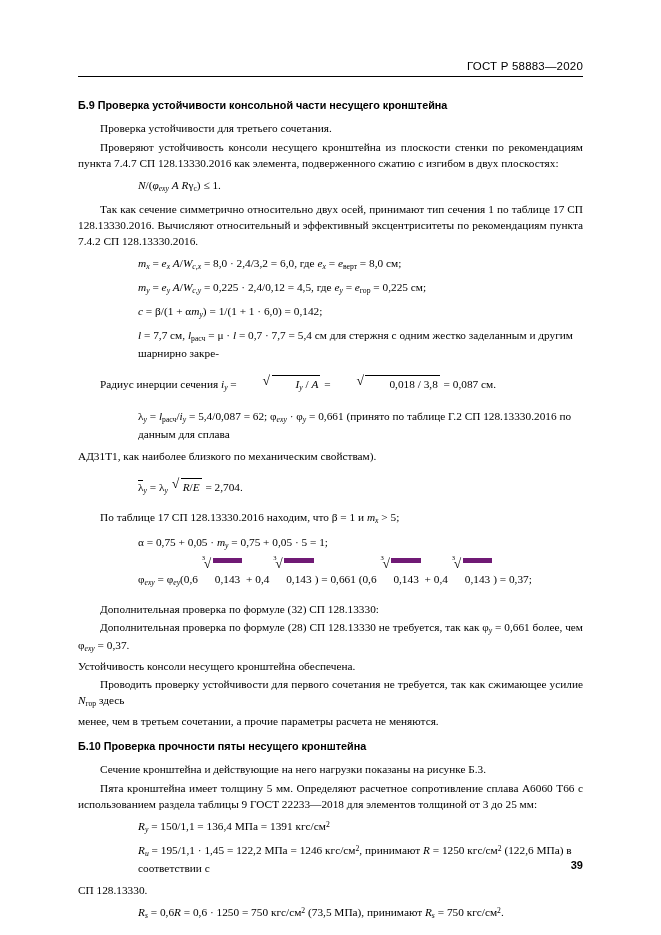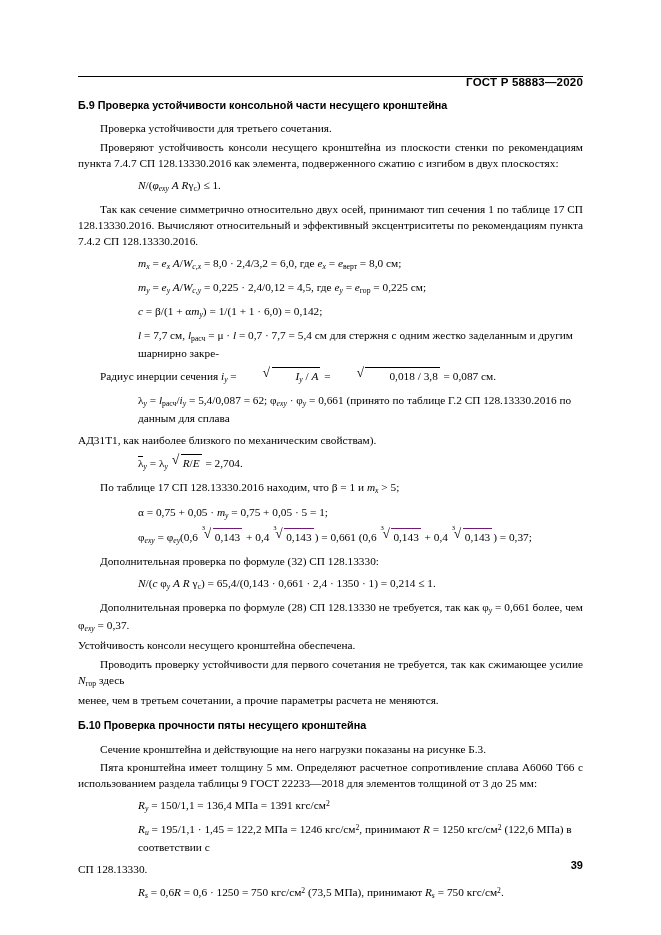--- a/index.html
+++ b/index.html
@@ -17,25 +17,25 @@
   }
   .page {
     position: relative;
     width: 661px;
     height: 935px;
     box-sizing: border-box;
     padding: 0;
   }
   .header {
     position: absolute;
-    top: 76px;
+    top: 60px;
     right: 78px;
     font-family: "Liberation Sans", sans-serif;
     font-size: 11.5px;
-    font-weight: bold;
+    font-weight: normal;
     letter-spacing: 0.2px;
   }
   .header-rule {
     position: absolute;
     top: 76px;
     left: 78px;
     right: 78px;
     height: 1px;
     background: #000000;
   }
@@ -76,21 +76,21 @@
     vertical-align: -0.28em;
   }
   sup {
     font-size: 0.68em;
     vertical-align: 0.45em;
   }
   .sqrt {
     display: inline-block;
     position: relative;
     padding-left: 9px;
-    margin: 0 1px;
+    margin: 8px 1px;
   }
   .sqrt::before {
     content: "√";
     position: absolute;
     left: 0;
     top: -0.07em;
     font-size: 1.22em;
     line-height: 1;
   }
   .sqrt > .rad {
@@ -115,22 +115,22 @@
   .cbrt::after {
     content: "3";
     position: absolute;
     left: 0px;
     top: -0.42em;
     font-size: 0.58em;
     line-height: 1;
   }
   .cbrt > .rad {
     display: inline-block;
-    border-top: 1px solid #701a75;
-    padding: 0 2px;
+    border-top: 5px solid #701a75;
+    padding: 8px 2px;
   }
   .ovl {
     display: inline-block;
     border-top: 1px solid #000;
     padding-top: 0px;
     line-height: 1.1;
   }
   .pagenum {
     position: absolute;
     right: 78px;
@@ -198,23 +198,20 @@
       α = 0,75 + 0,05 · <i>m<sub>y</sub></i> = 0,75 + 0,05 · 5 = 1;
     </p>
 
     <p class="eq-center">
       φ<sub><i>exy</i></sub> = φ<sub><i>ey</i></sub>(0,6 <span class="cbrt"><span class="rad">0,143</span></span> + 0,4 <span class="cbrt"><span class="rad">0,143</span></span>) = 0,661 (0,6 <span class="cbrt"><span class="rad">0,143</span></span> + 0,4 <span class="cbrt"><span class="rad">0,143</span></span>) = 0,37;
     </p>
 
 
     <p>Дополнительная проверка по формуле (32) СП 128.13330:</p>
 
-    <p class="eq-center">
-      <i>N</i>/(<i>c</i> φ<sub><i>y</i></sub> <i>A</i> <i>R</i> γ<sub>c</sub>) = 65,4/(0,143 · 0,661 · 2,4 · 1350 · 1) = 0,214 ≤ 1.
-    </p>
 
     <p>
       Дополнительная проверка по формуле (28) СП 128.13330 не требуется, так как φ<sub><i>y</i></sub> = 0,661 более, чем φ<sub><i>exy</i></sub> = 0,37.
     </p>
     <p class="noind">Устойчивость консоли несущего кронштейна обеспечена.</p>
 
     <p>
       Проводить проверку устойчивости для первого сочетания не требуется, так как сжимающее усилие <i>N</i><sub>гор</sub> здесь
     </p>
     <p class="noind">менее, чем в третьем сочетании, а прочие параметры расчета не меняются.</p>

